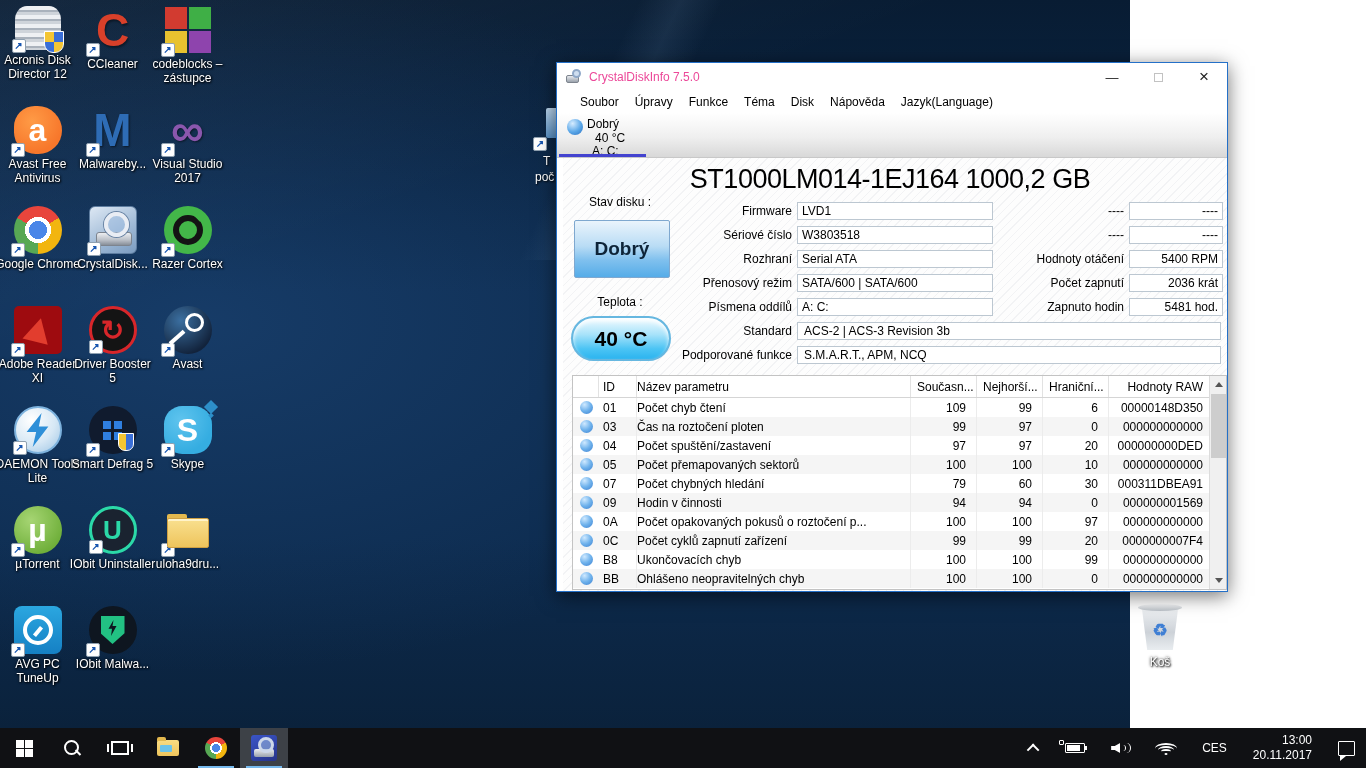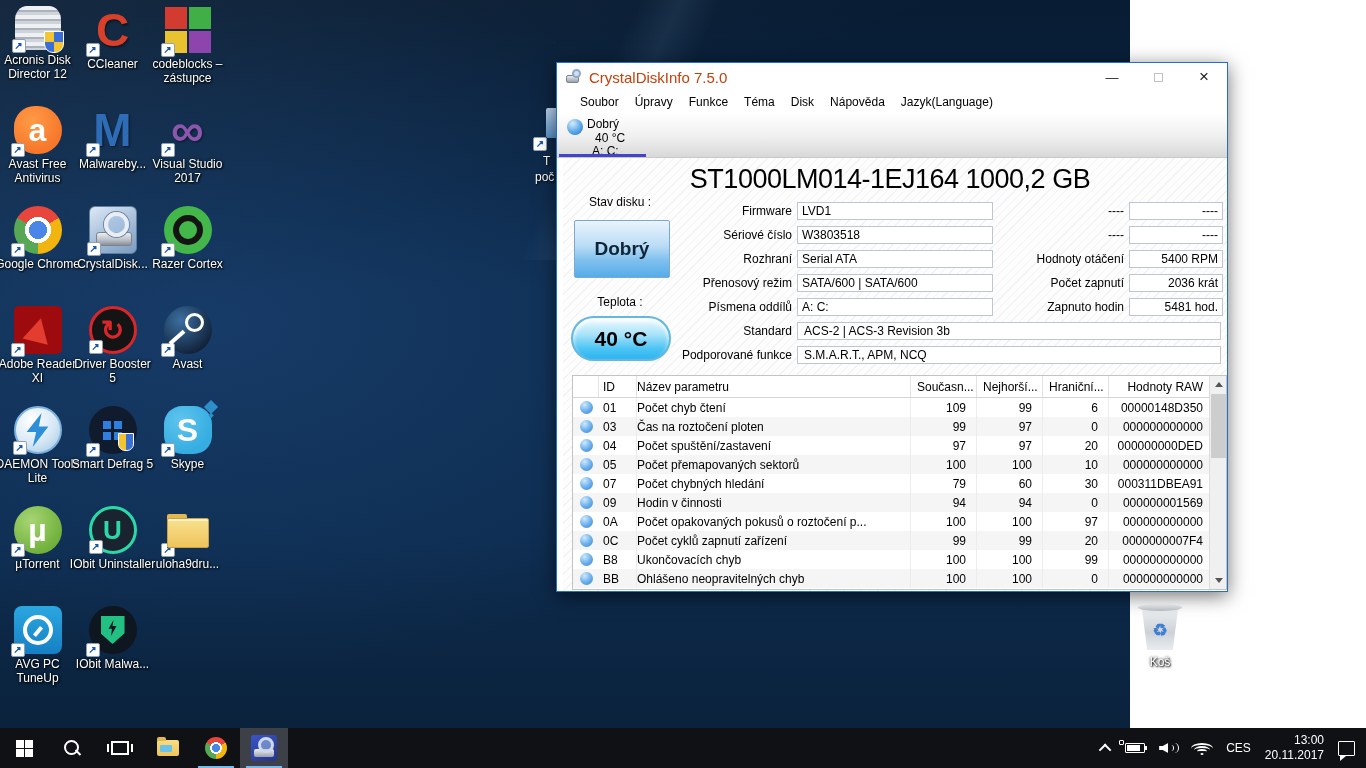--- a/index.html
+++ b/index.html
@@ -94,21 +94,21 @@
     color:#1856b0; font-size:10px; line-height:12px; text-align:center; font-weight:bold; }
   .hidden-icon .hl { position:absolute; font-size:12px; color:#fff; text-shadow:1px 1px 2px #000; }
 
   
   .win { position:absolute; left:556px; top:62px; width:672px; height:530px; background:#fff; border:1px solid #2470c8;
     box-shadow:0 4px 18px rgba(0,0,0,.55); z-index:10; font-size:12px; color:#000; }
   .titlebar { position:absolute; left:0; top:0; right:0; height:28px; background:#fff; display:flex; align-items:center; }
   .app-ico { position:relative; width:16px; height:16px; margin:0 8px 0 8px; }
   .app-ico .d1 { position:absolute; left:1px; bottom:2px; width:13px; height:8px; border-radius:2px; background:linear-gradient(#e8eaee,#9aa2ac); border:1px solid #7d848e; }
   .app-ico .d2 { position:absolute; right:0; top:0; width:9px; height:9px; border:2px solid #8fa8c8; border-radius:50%; background:#cfdef0; }
-  .t-title { flex:1; font-size:15px; color:#c2410c; }
+  .t-title { flex:1; font-size:12px; color:#ec4899; }
   .t-btns { display:flex; height:28px; }
   .t-btn { width:46px; height:28px; display:flex; align-items:center; justify-content:center; font-size:13px; color:#222; }
   .t-btn.max span { width:9px; height:9px; border:1px solid #c2c2c2; display:block; }
   .menubar { position:absolute; left:0; top:28px; right:0; height:22px; background:#fff; display:flex; align-items:center; padding-left:15px; }
   .menu-item { padding:2px 8px; font-size:12px; color:#000; }
   .diskbar { position:absolute; left:0; top:50px; right:0; height:45px; background:linear-gradient(#ffffff,#efefef 55%,#d8d8d8); border-bottom:1px solid #c8c8c8; }
   .orb { width:16px; height:16px; border-radius:50%; background:radial-gradient(circle at 35% 28%, #d6ecff, #5aa7e8 55%, #2b6fc0); display:inline-block; }
   .diskbar .orb { position:absolute; left:10px; top:6px; }
   .dt-line { position:absolute; font-size:12px; color:#000; }
   .dt1 { left:30px; top:4px; } .dt2 { left:38px; top:18px; } .dt3 { left:35px; top:31px; }
@@ -176,21 +176,21 @@
   .fold-ico { position:relative; width:22px; height:16px; background:linear-gradient(#f9dc82,#eec45c); border-radius:2px; }
   .fold-ico::before { content:""; position:absolute; left:0; top:-3px; width:9px; height:4px; background:#e3b84e; border-radius:2px 2px 0 0; }
   .fold-ico::after { content:""; position:absolute; left:3px; top:5px; width:12px; height:7px; background:#6cc3e8; border-radius:1px; }
   .chrome-mini { width:22px; height:22px; border-radius:50%; background:
     radial-gradient(circle at 50% 50%, #4a86e8 0 4px, #fff 4px 6px, rgba(0,0,0,0) 6px),
     conic-gradient(from -60deg, #e8453c 0 120deg, #f2b50f 120deg 240deg, #57a854 240deg 360deg); }
   .cdi-mini { position:relative; width:26px; height:26px; background:linear-gradient(150deg,#3a55c8,#27348a); border-radius:3px; }
   .cdi-mini::before { content:""; position:absolute; left:3px; bottom:4px; width:20px; height:8px; border-radius:2px; background:linear-gradient(#eceef1,#9aa2ac); }
   .cdi-mini::after { content:""; position:absolute; right:3px; top:2px; width:10px; height:10px; border:3px solid #cdd8ea; border-radius:50%; background:rgba(150,180,220,.6); }
 
-  .tray { margin-left:auto; display:flex; align-items:center; gap:0; padding-right:4px; }
+  .tray { margin-left:auto; display:flex; align-items:center; gap:12px; padding-right:4px; }
   .tray-item { height:40px; display:flex; align-items:center; justify-content:center; padding:0 7px; color:#fff; }
   .chev { width:9px; height:9px; border-left:2px solid #fff; border-top:2px solid #fff; transform:rotate(45deg) translateY(2px); }
   .batt { position:relative; width:20px; height:10px; border:1px solid #fff; border-radius:1px; }
   .batt::before { content:""; position:absolute; right:-3px; top:2px; width:2px; height:4px; background:#fff; }
   .batt::after { content:""; position:absolute; left:1px; top:1px; bottom:1px; width:13px; background:#fff; }
   .batt .plug { position:absolute; left:-7px; top:-4px; width:5px; height:5px; border:1.5px solid #fff; border-radius:1px; background:#101114; }
   .spk { position:relative; width:9px; height:10px; background:#fff; clip-path:polygon(0 30%,40% 30%,100% 0,100% 100%,40% 70%,0 70%); }
   .spk-w { position:relative; width:8px; height:14px; margin-left:2px; }
   .spk-w::before { content:""; position:absolute; left:0; top:2px; width:8px; height:10px; border-right:1.5px solid #fff; border-radius:50%; }
   .spk-w::after { content:""; position:absolute; left:-2px; top:4px; width:5px; height:6px; border-right:1.5px solid #fff; border-radius:50%; }

